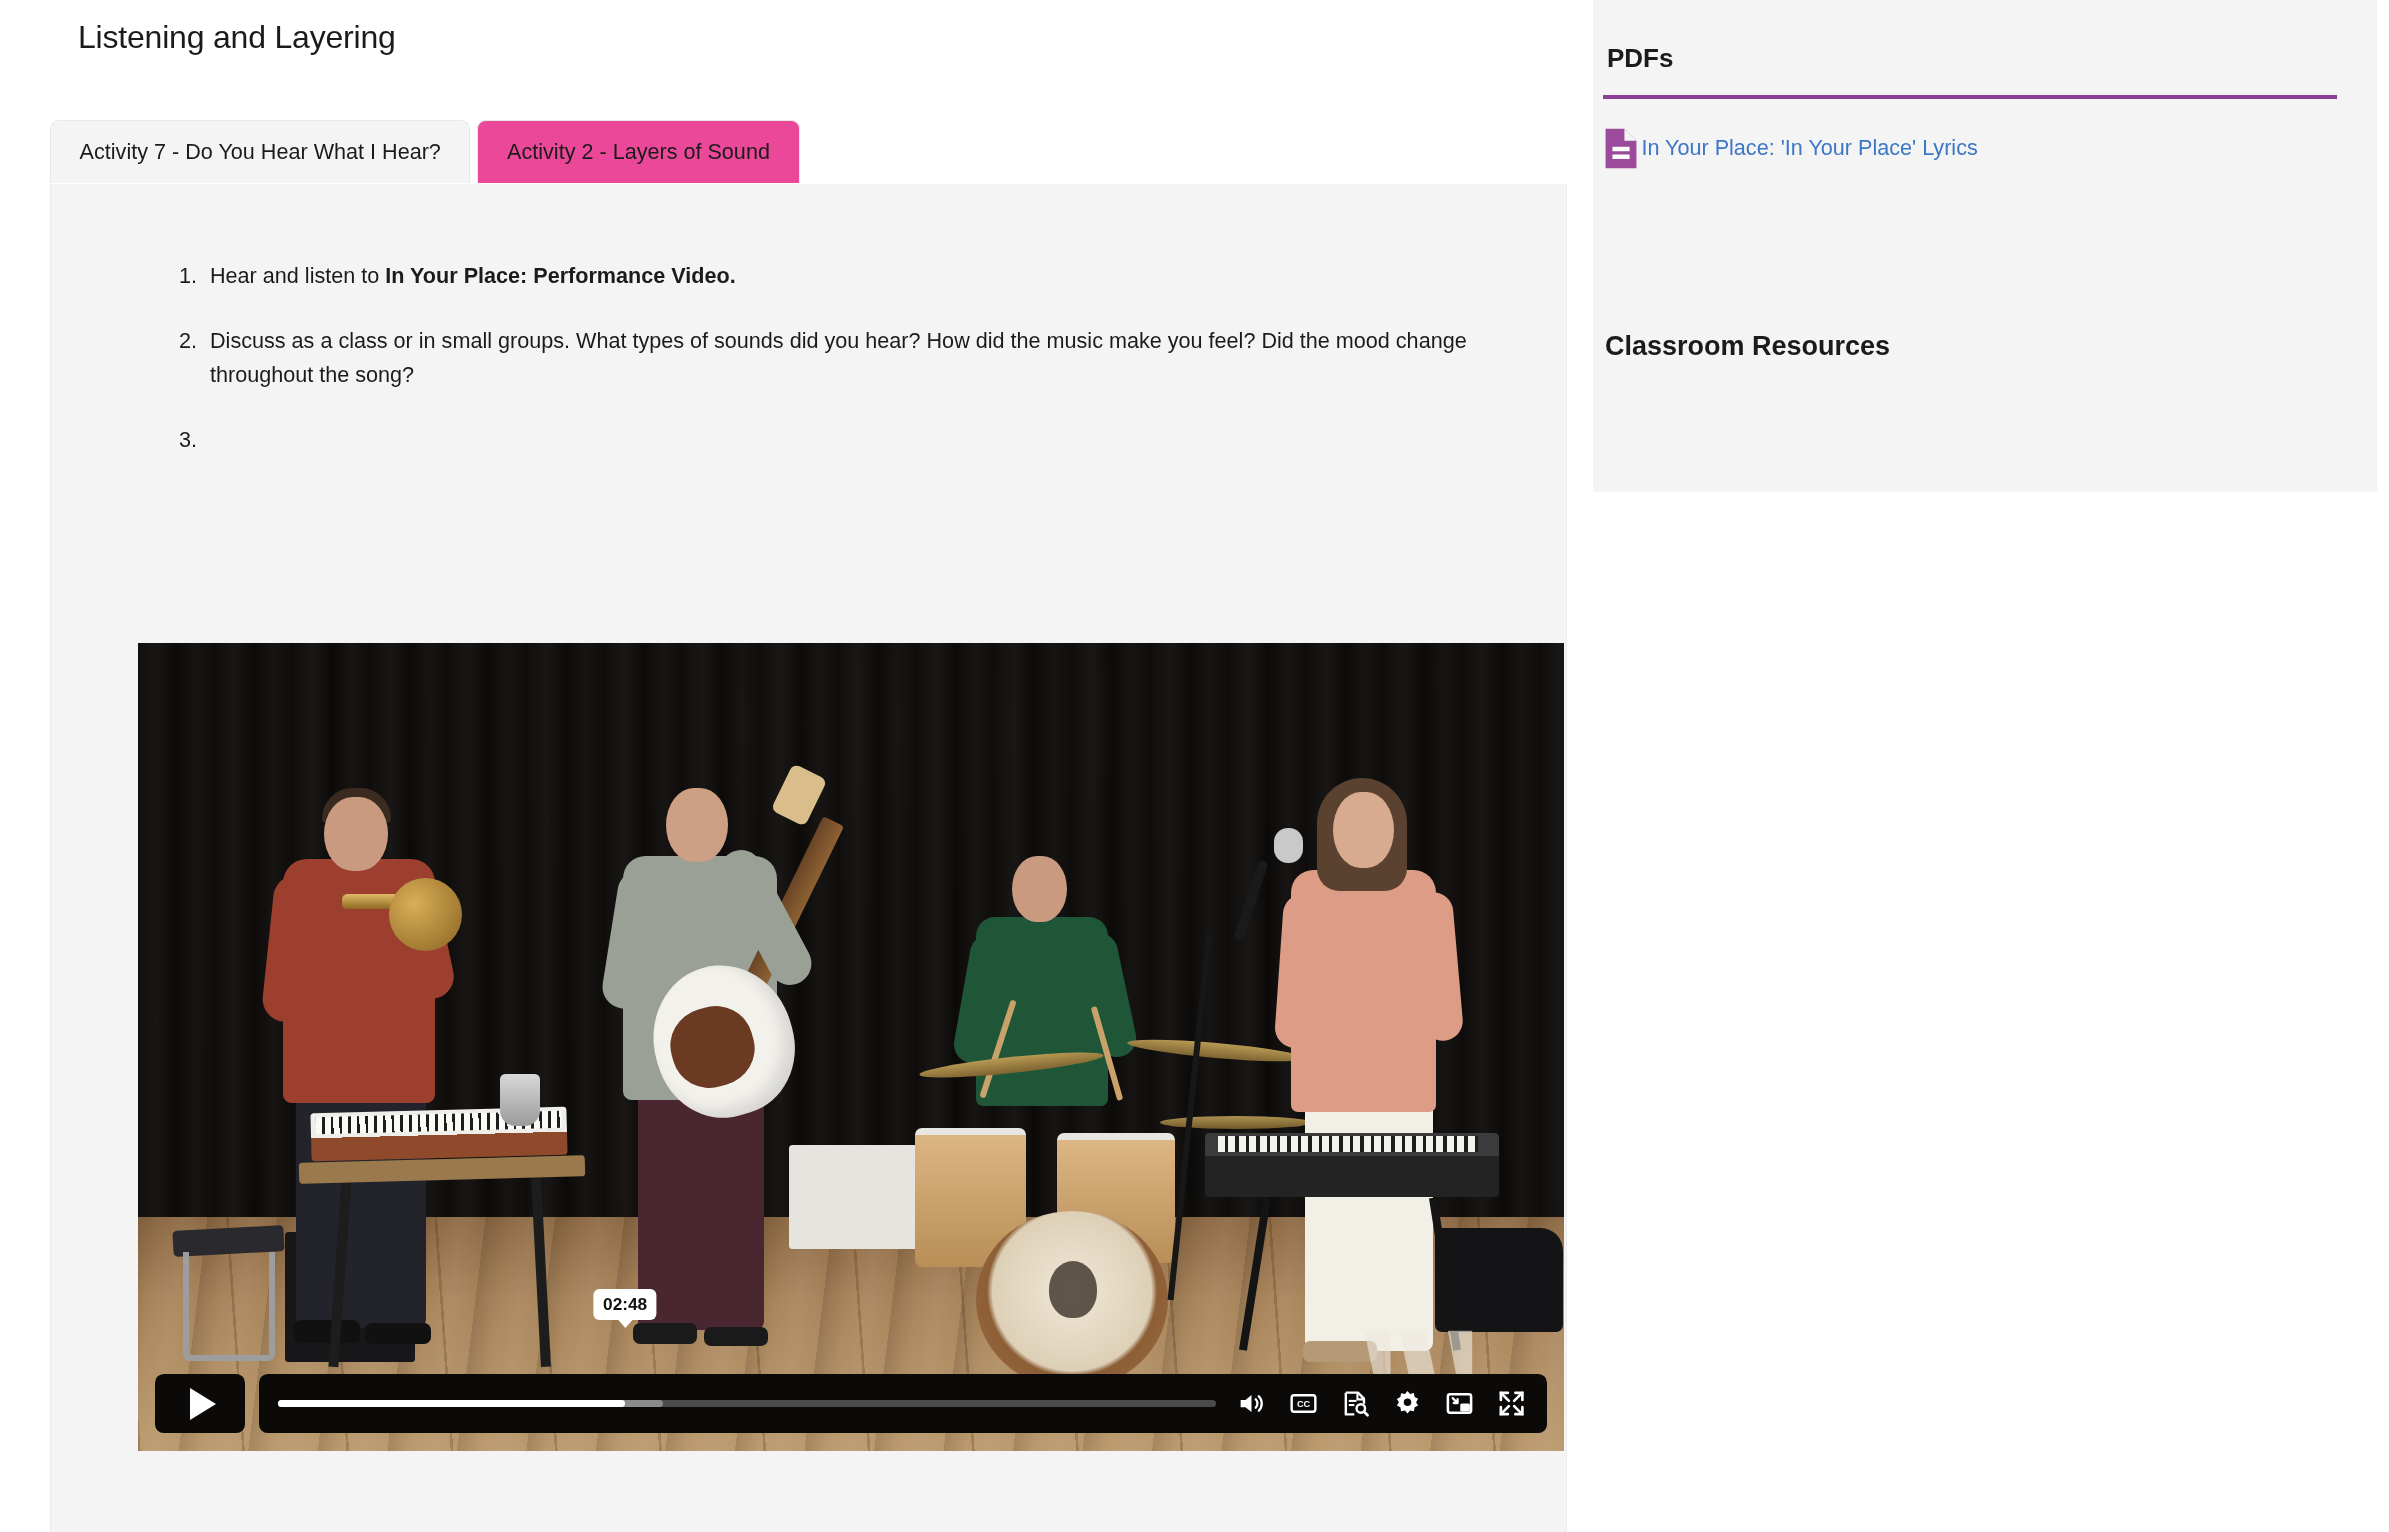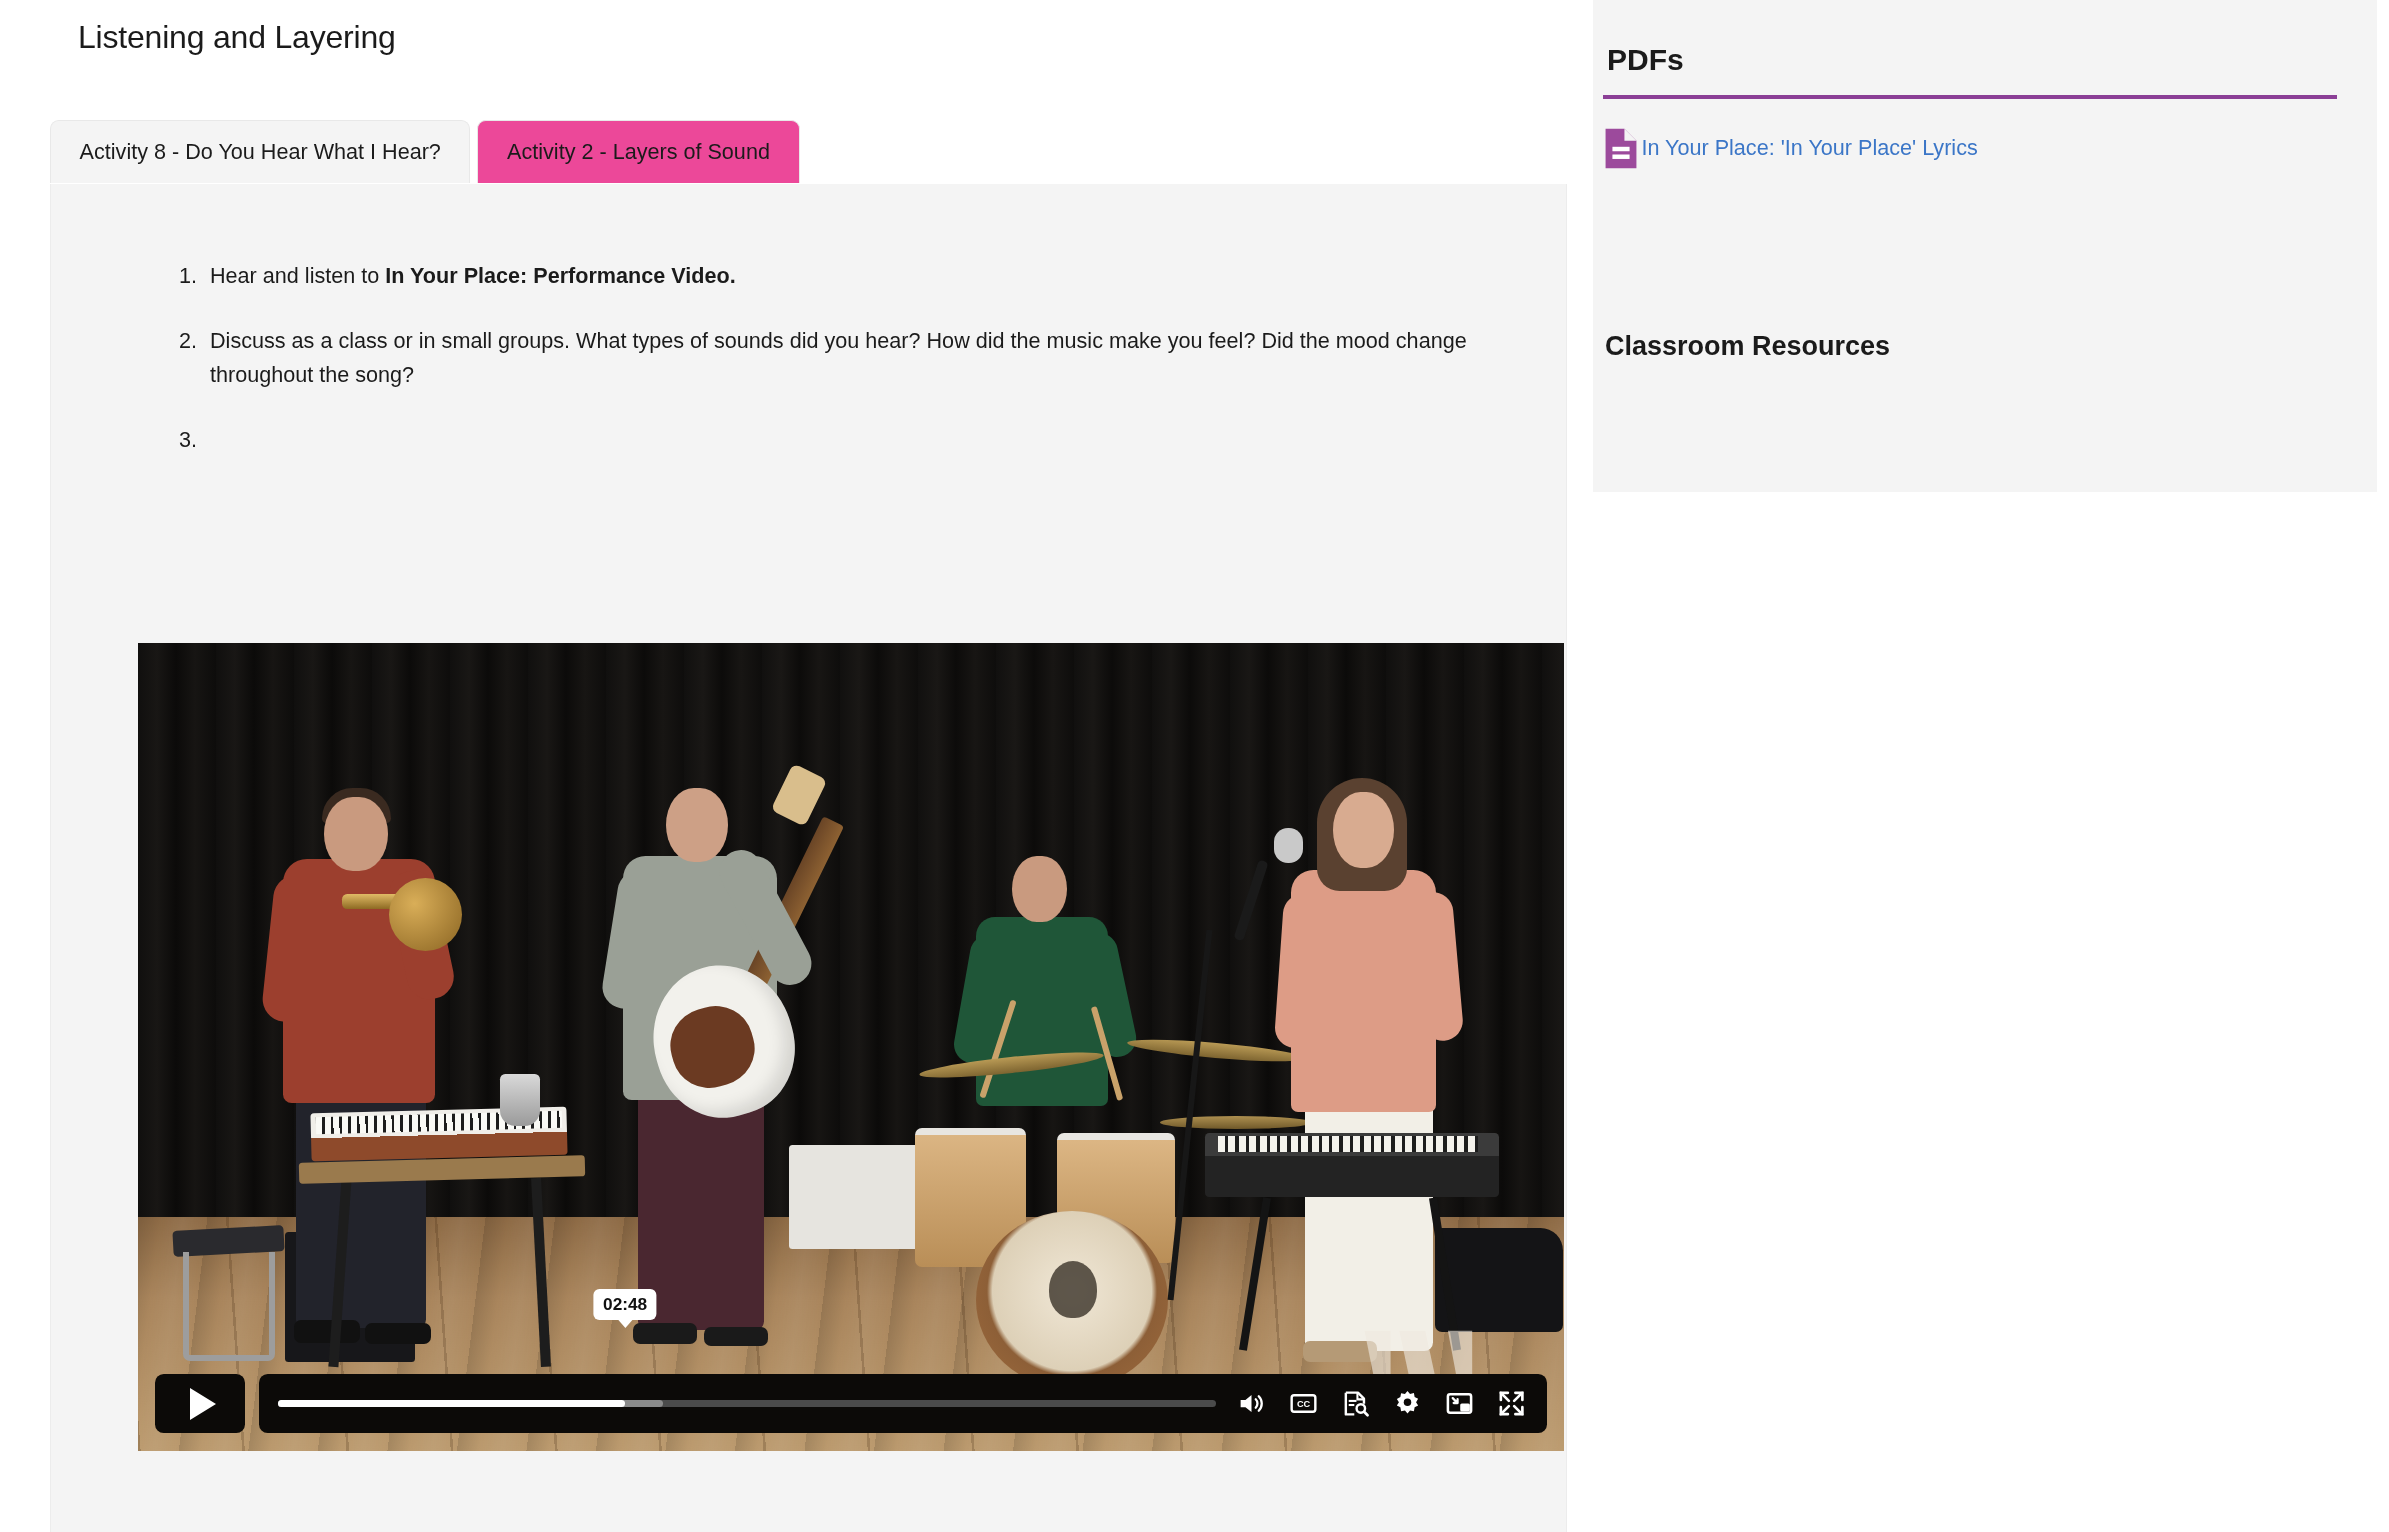--- a/index.html
+++ b/index.html
@@ -253,21 +253,21 @@
   .ctrl-icons svg { display: block; cursor: pointer; }
 
   
   .sidebar {
     position: absolute; left: 1593px; top: 0;
     width: 784px; height: 492px;
     background: #f4f4f4;
   }
   .sb-title {
     position: absolute; left: 14px; top: 43px;
-    font-size: 30px; font-weight: 700; color: #1b1b1b;
+    font-size: 26px; font-weight: 700; color: #1b1b1b;
   }
   .sb-rule {
     position: absolute; left: 10.4px; top: 95px;
     width: 734px; height: 4.3px; background: #8b3f96;
   }
   .pdf-list { position: absolute; left: 10.4px; top: 123px; width: 745px; }
   .pdf-item {
     display: flex; align-items: center; gap: 2px;
     height: 50px; cursor: pointer;
   }
@@ -282,21 +282,21 @@
 <body>
 
 <div class="page">
 
   <div class="main-col">
 
     <h1 class="page-title">Listening and Layering</h1>
 
     <div class="tabstrip">
       <div class="tab is-active">
-        <span>Activity 8 - Do You Hear What I Hear?</span>
+        <span>Activity 7 - Do You Hear What I Hear?</span>
       </div>
       <div class="tab is-inactive">
         <span>Activity 2 - Layers of Sound</span>
       </div>
     </div>
 
     <div class="content-panel">
 
       <ol class="steps">
         <li class="step">

